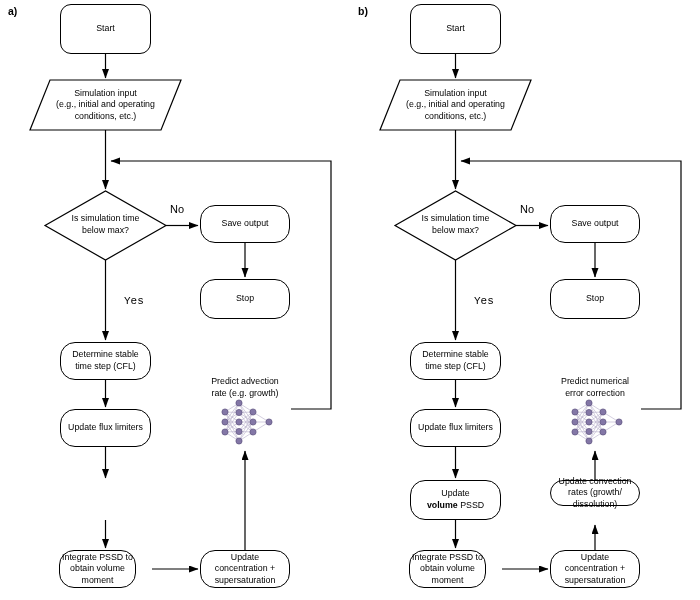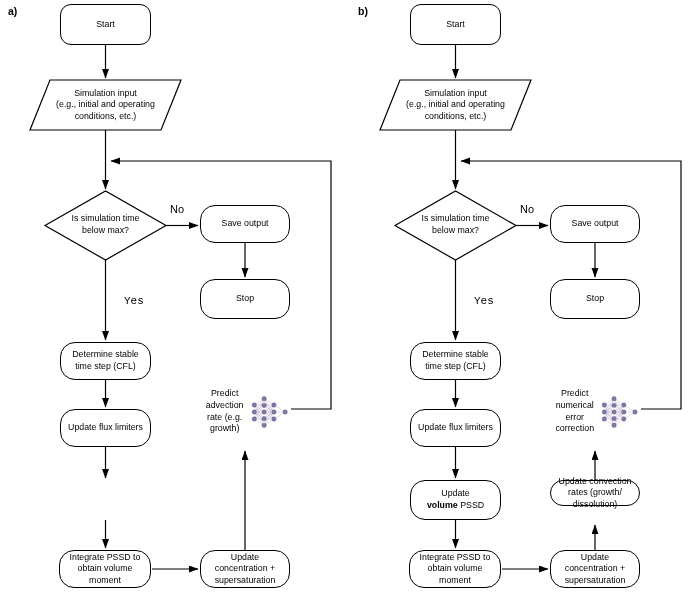--- a/index.html
+++ b/index.html
@@ -11,33 +11,33 @@
   .panel { position: absolute; top: 0; width: 350px; height: 600px; }
   .panel-a { left: 0; }
   .panel-b { left: 350px; }
   .wires { position: absolute; left: 0; top: 0; }
   .panel-label { position: absolute; left: 8px; top: 5px; font-size: 10.5px; font-weight: 700; }
   .node, .shape-text {
     position: absolute; display: flex; align-items: center; justify-content: center;
     text-align: center; white-space: pre-line; font-size: 8.8px; line-height: 11.6px;
   }
   .node { background: #fff; border: 1.2px solid #000; border-radius: 15px; padding: 1px; }
-  .start       { left: 60px;  top: 4px;   width: 91px; height: 41px; border-radius: 11px; }
+  .start       { left: 60px;  top: 4px;   width: 91px; height: 50px; border-radius: 11px; }
   .save        { left: 200px; top: 205px; width: 90px; height: 38px; }
   .stop        { left: 200px; top: 279px; width: 90px; height: 40px; }
   .cfl         { left: 60px;  top: 342px; width: 91px; height: 38px; }
   .flux        { left: 60px;  top: 409px; width: 91px; height: 38px; }
   .pssd        { left: 60px;  top: 480px; width: 91px; height: 40px; }
-  .integrate   { left: 59px;  top: 550px; width: 92px; height: 38px; }
+  .integrate   { left: 59px;  top: 550px; width: 77px; height: 38px; }
   .conc        { left: 200px; top: 550px; width: 90px; height: 38px; }
   .convection  { left: 200px; top: 480px; width: 90px; height: 26px; }
   .nn {
     left: 200px; top: 370px; width: 90px; height: 78px;
     border: none; border-radius: 10px;
-    flex-direction: row; justify-content: flex-start; padding-top: 6px;
+    flex-direction: column; justify-content: flex-start; padding-top: 6px;
   }
   .nn-label { white-space: pre-line; text-align: center; }
   .ptext { left: 30px; top: 83px;  width: 151px; height: 44px; }
   .dtext { left: 45px; top: 194px; width: 121px; height: 62px; }
   .edge-label { position: absolute; font-size: 11px; }
   .no-label  { left: 170px; top: 203px; }
   .yes-label { left: 124px; top: 295px; font-family: Liberation Mono, monospace; }
   b { font-weight: 700; }
 </style>
 </head>

